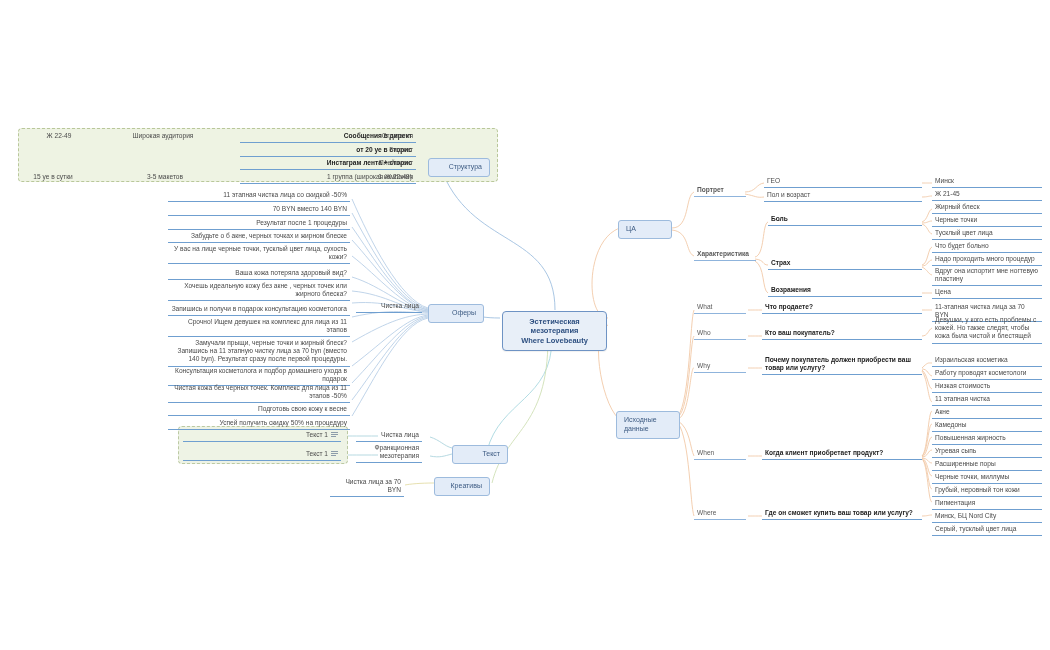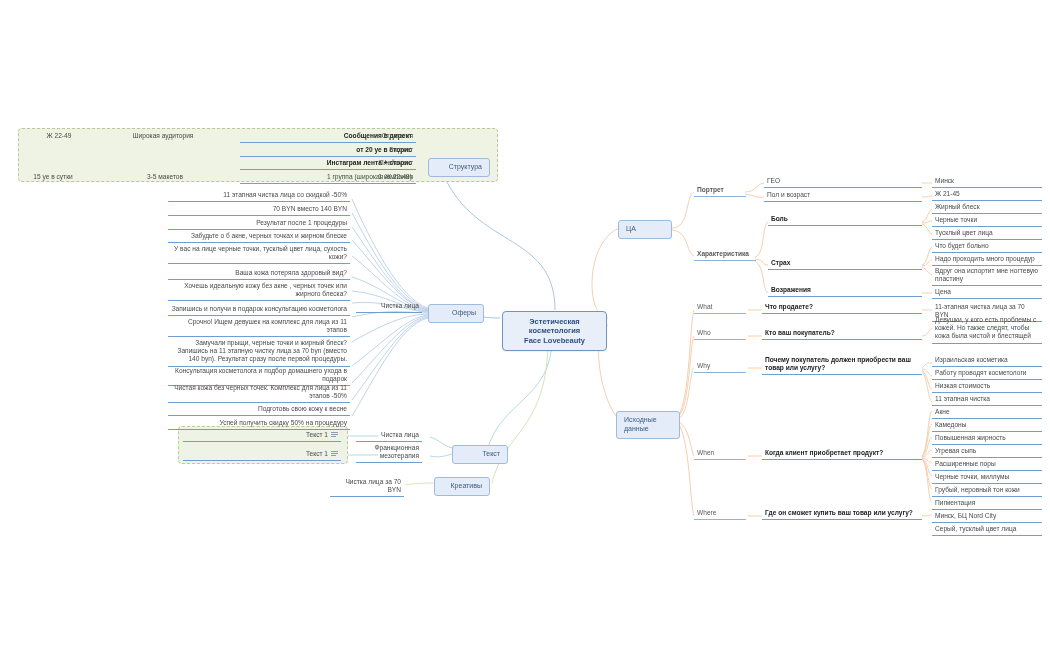--- a/index.html
+++ b/index.html
@@ -143,22 +143,22 @@
       <path d="M922,459 C928,462 928,489 932,489" stroke="#f2c9a8"></path>
       <path d="M922,459 C928,464 928,502 932,502" stroke="#f2c9a8"></path>
       <path d="M922,516 C928,516 928,515 932,515" stroke="#f2c9a8"></path>
     </g>
   </svg>
 
   <div class="group-box" style="left:18px;top:128px;width:480px;height:54px;"></div>
   <div class="group-box plain" style="left:178px;top:426px;width:170px;height:38px;"></div>
 
   <div class="node root-node" style="left:502px;top:311px;width:105px;">
-    <div>Эстетическая косметология</div>
-    <div>Face Lovebeauty</div>
+    <div>Эстетическая мезотерапия</div>
+    <div>Where Lovebeauty</div>
   </div>
 
   <div class="node box-node" style="left:428px;top:158px;width:62px;">
     <span>Структура</span>
   </div>
 
   <div class="node under-node bold" style="left:240px;top:131px;width:175px;"><span>Сообщения в директ</span></div>
   <div class="node under-node" style="left:356px;top:131px;width:60px;"><span>Стратегия</span></div>
 
   <div class="node under-node bold" style="left:240px;top:145px;width:175px;"><span>от 20 уе в сторис</span></div>

